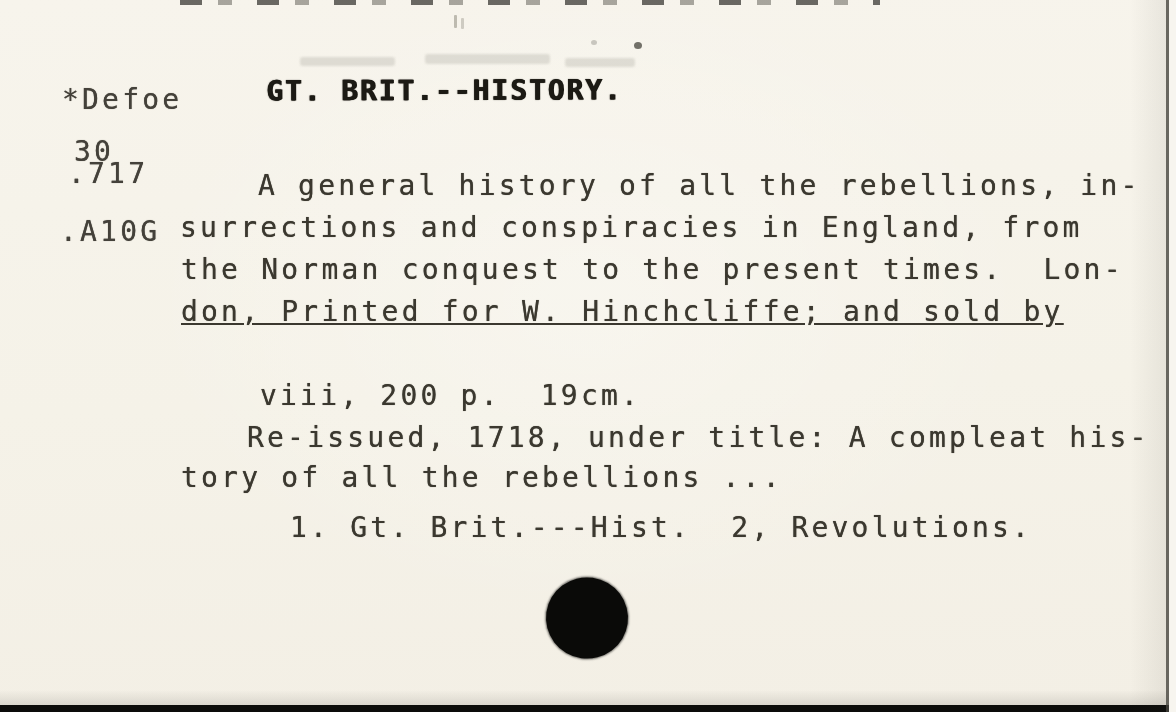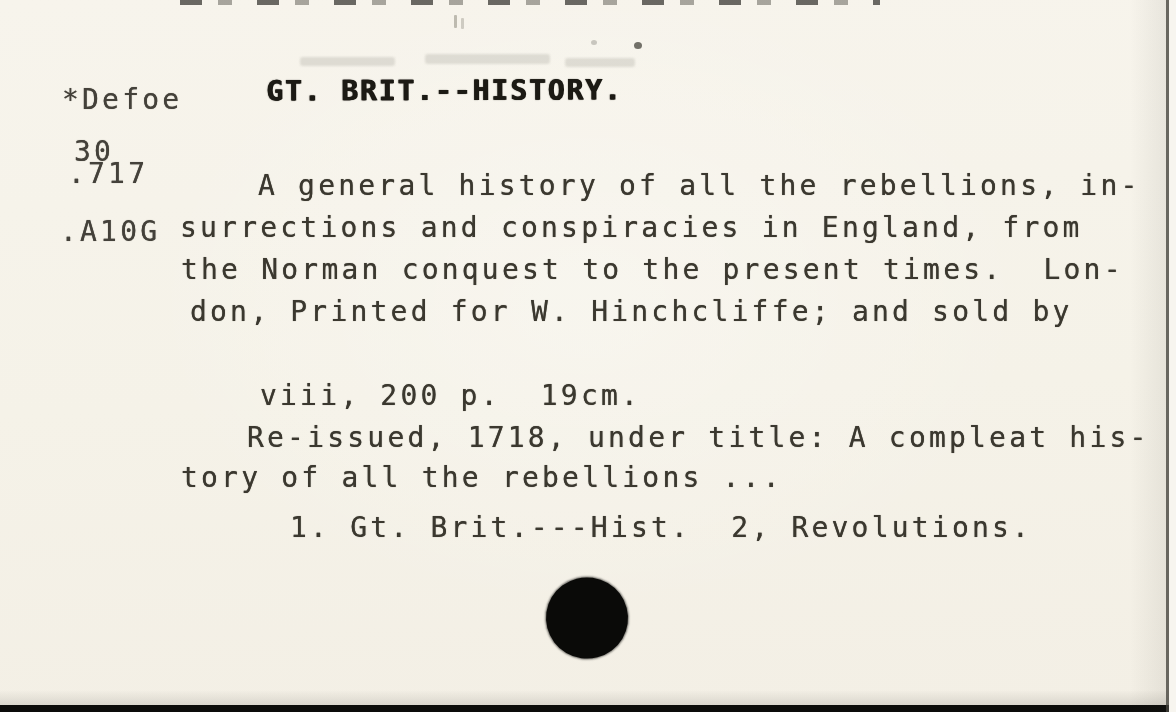--- a/index.html
+++ b/index.html
@@ -120,21 +120,21 @@
   <div class="typed callnum" style="left:62px; top:86px;">*Defoe</div>
   <div class="typed callnum" style="left:74px; top:132px;margin-top:6px;">30</div>
   <div class="typed callnum" style="left:60px; top:160px;margin-left:8px;">.717</div>
   <div class="typed callnum" style="left:60px; top:218px;text-align:center;">.A10G</div>
 
   <div class="typed heading" style="left:266px; top:77px;">GT. BRIT.--HISTORY.</div>
 
   <div class="typed" style="left:258px; top:172px;">A general history of all the rebellions, in-</div>
   <div class="typed" style="left:181px; top:256px;">the Norman conquest to the present times.  Lon-</div>
   <div class="typed" style="left:180px; top:214px;">surrections and conspiracies in England, from</div>
-  <div class="typed" style="left:190px; top:298px;">don, Printed for W. Hinchcliffe; and sold by</div>
+  <div class="typed" style="left:181px; top:298px;text-decoration:underline;">don, Printed for W. Hinchcliffe; and sold by</div>
 
   <div class="typed" style="left:260px; top:382px;">viii, 200 p.  19cm.</div>
 
   <div class="typed" style="left:247px; top:424px;">Re-issued, 1718, under title: A compleat his-</div>
   <div class="typed" style="left:181px; top:464px;">tory of all the rebellions ...</div>
 
   <div class="typed" style="left:242px; top:514px;margin-left:48px;">1. Gt. Brit.---Hist.  2, Revolutions.</div>
 
   <div class="hole-punch"></div>
 

